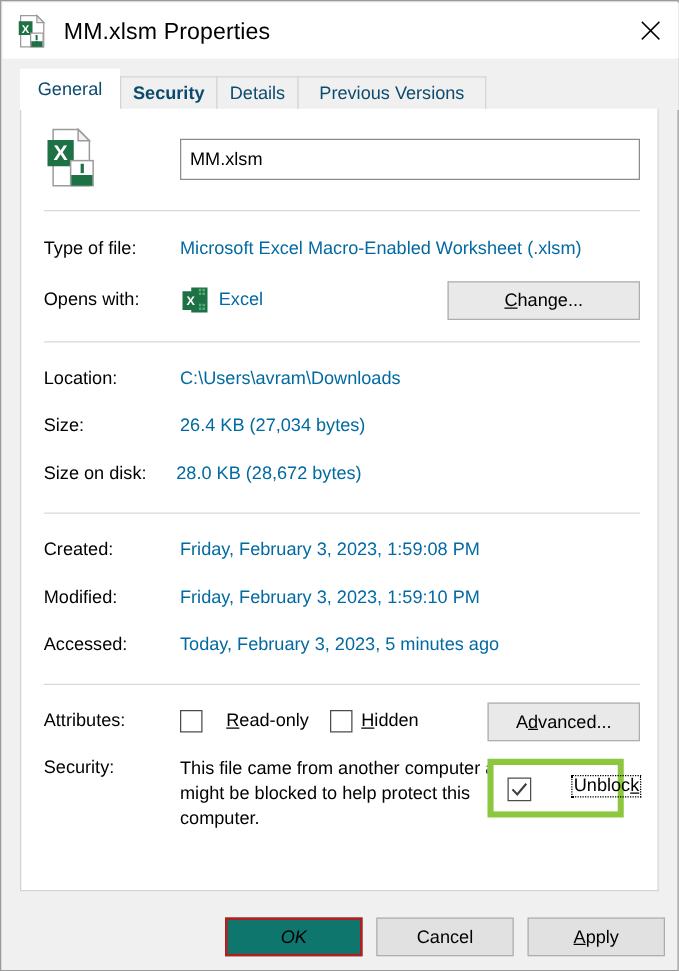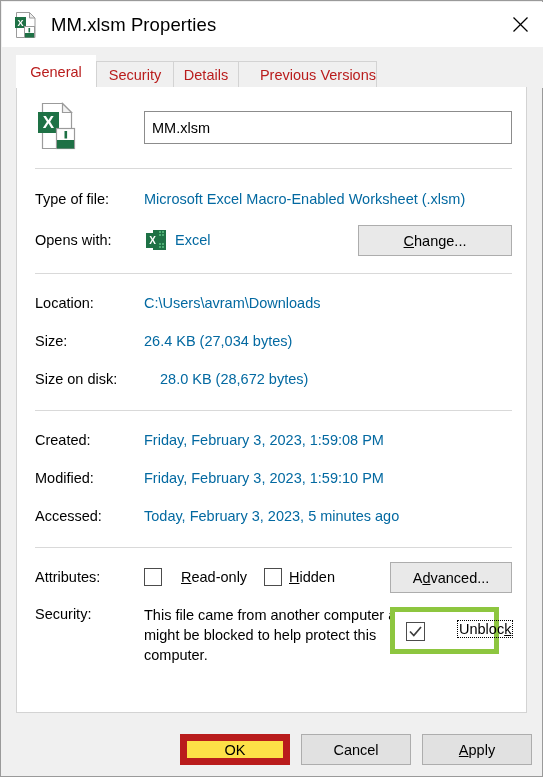--- a/index.html
+++ b/index.html
@@ -73,21 +73,21 @@
     box-sizing: border-box;
     display: flex;
     align-items: center;
     justify-content: center;
     font-size: 14.5px;
     white-space: nowrap;
     background: #f0f0f0;
     border: 1px solid #d3d3d3;
     border-bottom: none;
     height: 27px;
-    color: #b91c1c;
+    color: #0c4a6e;
   }
   .tab.active {
     background: #ffffff;
     border: none;
     height: 33px;
     z-index: 3;
   }
 
   
   #panel {
@@ -149,22 +149,23 @@
     background: #e1e1e1;
     border: 1px solid #adadad;
     display: flex;
     align-items: center;
     justify-content: center;
     font-size: 14.5px;
     color: #000;
     white-space: nowrap;
   }
   .btn.default {
-    background: #fde047;
-    border: 7px solid #b91c1c;
+    background: #0f766e;
+    border: 2px solid #b91c1c;
+    font-style: italic;
   }
   .btn.flat {
     background: #e9e9e9;
     border: 1px solid #adadad;
   }
   .u { text-decoration: underline; }
 
   
   .cbox {
     position: absolute;
@@ -262,27 +263,27 @@
         <line x1="1.5" y1="1.5" x2="15.5" y2="15.5" stroke="#000" stroke-width="1.2"></line>
         <line x1="15.5" y1="1.5" x2="1.5" y2="15.5" stroke="#000" stroke-width="1.2"></line>
       </svg>
     </div>
   </div>
 
   <div id="tabstrip">
     <div class="tab active" style="left:14px; width:80px;">
       <span>General</span>
     </div>
-    <div class="tab" style="left:94px; width:78px;">
+    <div class="tab" style="left:94px; width:78px;font-weight:bold;">
       <span>Security</span>
     </div>
     <div class="tab" style="left:171px; width:66px;">
       <span>Details</span>
     </div>
-    <div class="tab" style="left:236px; width:139px;justify-content:flex-end;">
+    <div class="tab" style="left:236px; width:151px;">
       <span>Previous Versions</span>
     </div>
   </div>
 
   <div id="panel">
 
     <div id="file-icon">
       <svg width="48" height="52" viewBox="0 0 48 52">
         <path d="M7.5 2.5 h20 l9 9 v36 h-29 z" fill="#ffffff" stroke="#9b9b9b" stroke-width="1.2"></path>
         <path d="M27.5 2.5 l9 9 h-9 z" fill="#f2f2f2" stroke="#9b9b9b" stroke-width="1.2"></path>
@@ -330,21 +331,21 @@
 
     <div class="sep" style="top:186px;"></div>
 
     <div class="row-label" style="left:18px; top:208px;">Location:</div>
     <div class="row-value" style="left:127px; top:208px;">C:\Users\avram\Downloads</div>
 
     <div class="row-label" style="left:18px; top:246px;">Size:</div>
     <div class="row-value" style="left:127px; top:246px;">26.4 KB (27,034 bytes)</div>
 
     <div class="row-label" style="left:18px; top:284px;">Size on disk:</div>
-    <div class="row-value" style="left:143px; top:284px;">28.0 KB (28,672 bytes)</div>
+    <div class="row-value" style="left:124px; top:284px;">28.0 KB (28,672 bytes)</div>
 
     <div class="sep" style="top:323px;"></div>
 
     <div class="row-label" style="left:18px; top:345px;text-align:right;">Created:</div>
     <div class="row-value" style="left:127px; top:345px;">Friday, February 3, 2023, 1:59:08 PM</div>
 
     <div class="row-label" style="left:18px; top:383px;">Modified:</div>
     <div class="row-value" style="left:127px; top:383px;">Friday, February 3, 2023, 1:59:10 PM</div>
 
     <div class="row-label" style="left:18px; top:421px;">Accessed:</div>

